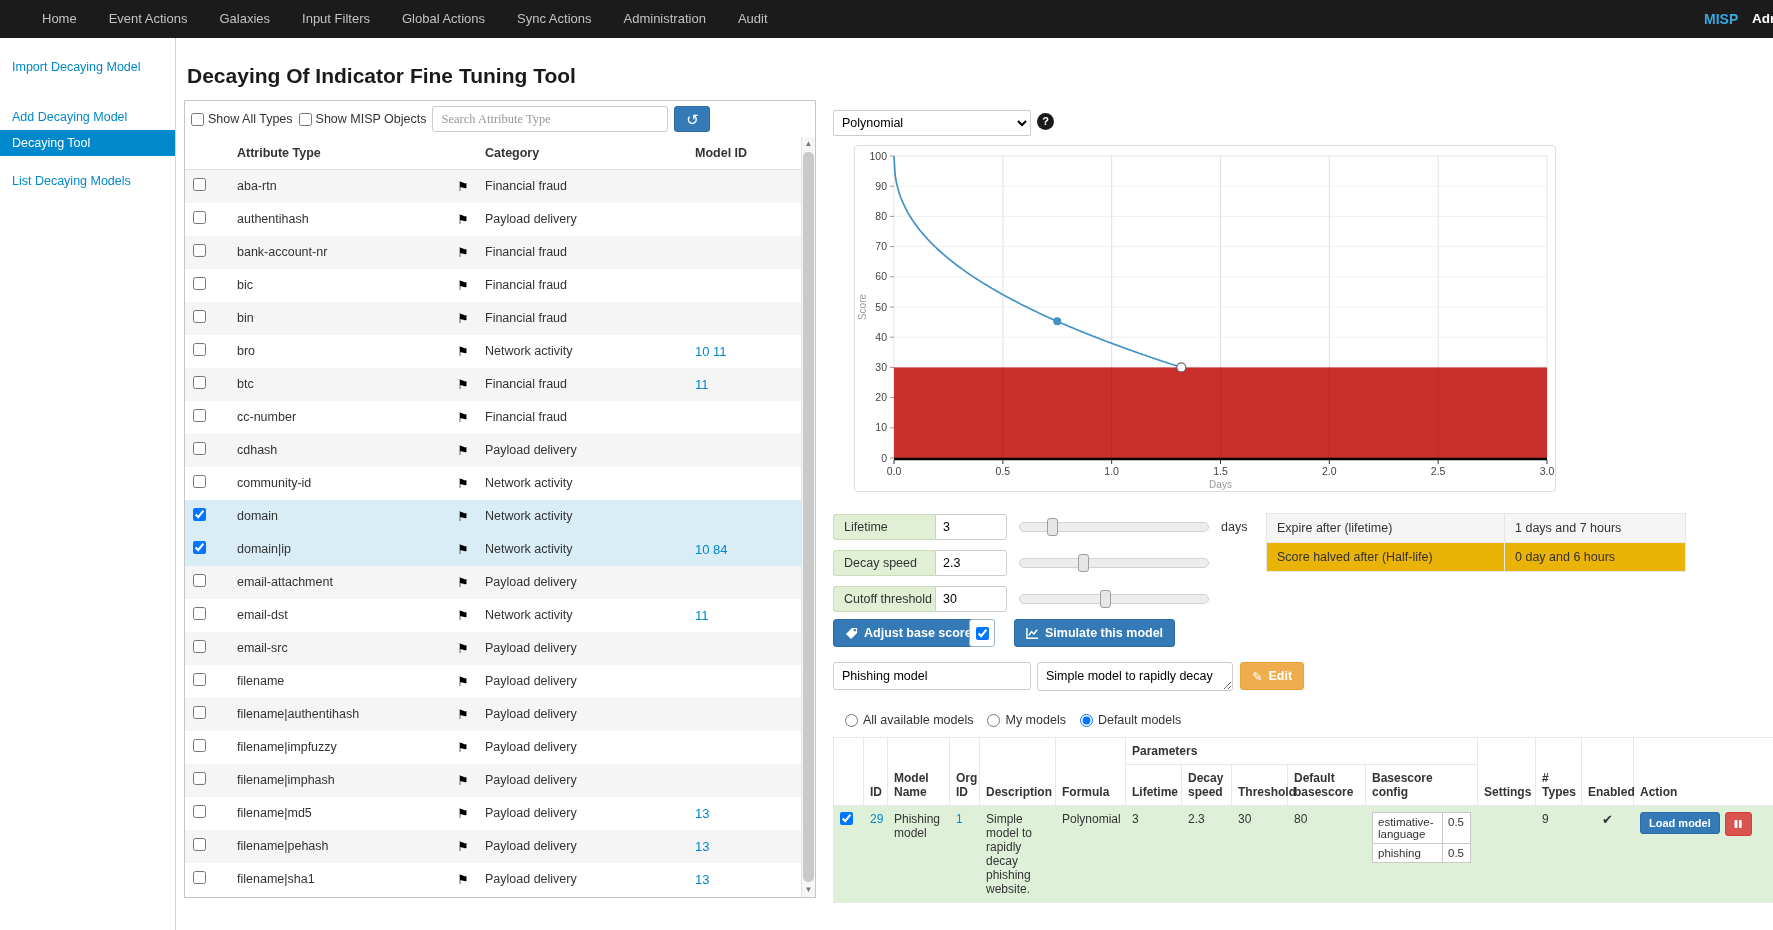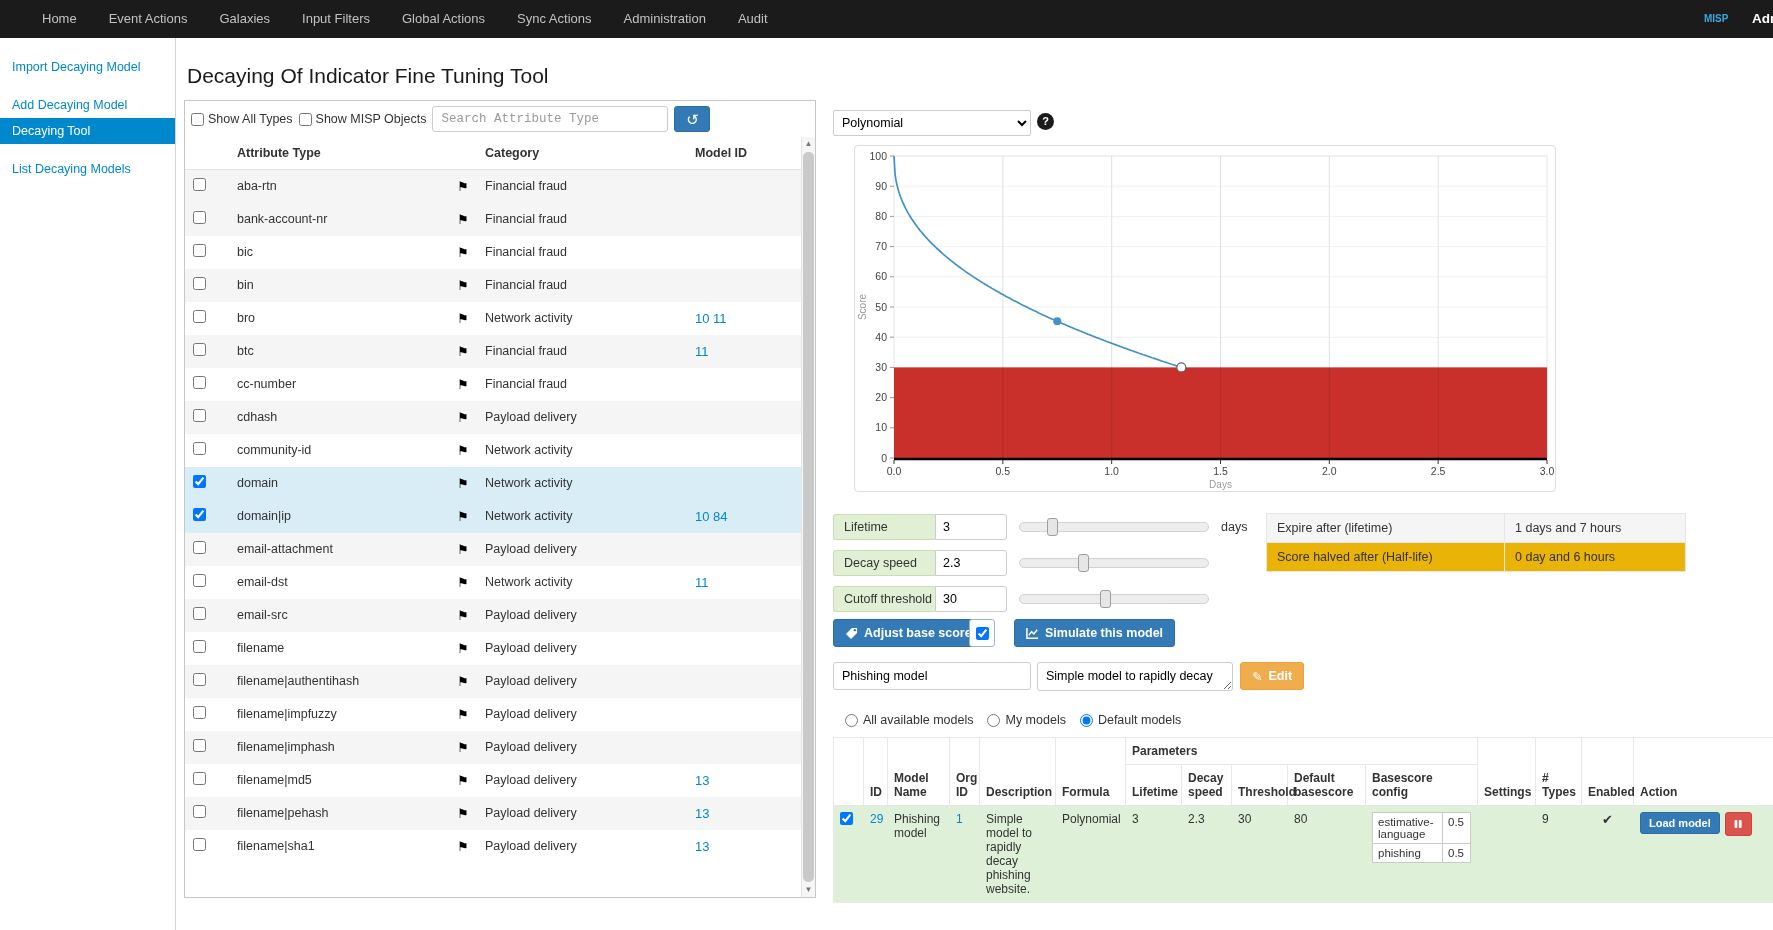--- a/index.html
+++ b/index.html
@@ -5,40 +5,40 @@
   *{box-sizing:border-box;margin:0;padding:0}
   html,body{width:1773px;height:930px;overflow:hidden;background:#fff;
     font-family:"Liberation Sans","DejaVu Sans",sans-serif;color:#333;position:relative}
   a{color:#0088cc;text-decoration:none;cursor:pointer}
   svg text{font-family:"Liberation Sans","DejaVu Sans",sans-serif}
 
   
   #topnav{position:absolute;left:0;top:0;width:1773px;height:38px;background:#1b1b1b;z-index:20}
   #nav-items{list-style:none;display:flex;margin-left:26px}
   .nav-item{color:#c2c2c2;font-size:13px;padding:0 16px;line-height:38px;cursor:pointer;white-space:nowrap}
-  .nav-brand{position:absolute;left:1704px;top:0;line-height:38px;color:#37a8e0;font-weight:bold;font-size:10px}
+  .nav-brand{position:absolute;left:1704px;top:0;line-height:38px;color:#37a8e0;font-weight:bold;font-size:14px}
   .nav-user{position:absolute;left:1752px;top:0;line-height:38px;color:#fff;font-weight:bold;font-size:13.5px;white-space:nowrap}
 
   
   #sidebar{position:absolute;left:0;top:38px;width:176px;height:892px;border-right:1px solid #d4d4d4;padding-top:16px;background:#fff}
   #sidebar-list{list-style:none}
   .side-item{font-size:12.5px;color:#0088cc;padding:6px 12px;cursor:pointer}
-  .side-item:first-child{margin-bottom:12px}
+  .side-item:first-child{margin-bottom:24px}
   .side-item:last-child{margin-top:12px}
   .side-item.active{background:#0088cc;color:#fff}
 
   
-  #page-title{position:absolute;left:187px;top:64px;font-size:21px;font-weight:normal;color:#1a1a1a}
+  #page-title{position:absolute;left:187px;top:64px;font-size:21px;font-weight:bold;color:#1a1a1a}
 
   
   #attr-panel{position:absolute;left:184px;top:100px;width:632px;height:798px;border:1px solid #c6c6c6;background:#fff;overflow:hidden}
   #filter-bar{height:36px;display:flex;align-items:center;padding:0 6px;gap:6px}
   .cb-label{display:flex;align-items:center;gap:4px;font-size:12.5px;color:#333;cursor:pointer;white-space:nowrap}
   .cb-label input{cursor:pointer}
-  #attr-search{width:236px;height:26px;border:1px solid #ccc;border-radius:3px;padding:0 8px;font-size:12.5px;color:#333;font-family:Liberation Mono, monospace}
+  #attr-search{width:236px;height:26px;border:1px solid #ccc;border-radius:3px;padding:0 8px;font-size:12.5px;color:#333;font-family:Liberation Serif, serif}
   #attr-search::placeholder{color:#999}
   #refresh-btn{width:36px;height:26px;background:#337ab7;border:1px solid #2e6da4;border-radius:3px;color:#fff;font-size:15px;cursor:pointer;line-height:1}
   #attr-table{width:617px;border-collapse:collapse;table-layout:fixed}
   #attr-table th{font-size:12.5px;font-weight:bold;text-align:left;padding:9px 8px;background:#fff;border-bottom:1px solid #e2e2e2}
   #attr-table td{font-size:12.5px;padding:0 8px;height:33px;overflow:hidden;white-space:nowrap}
   #attr-table tr{cursor:pointer}
   #attr-table tr.odd td{background:#f5f5f5}
   #attr-table tr.sel td{background:#d9edf7}
   .type-inner{display:flex;justify-content:space-between;align-items:center}
   .flag{color:#000;font-size:13px}
@@ -163,20 +163,31 @@
     <tbody id="attr-body">
         <tr class="odd">
           <td><input type="checkbox" style=""></td>
           <td>
             <div class="type-inner">
               <span>aba-rtn</span>
               <span class="flag">⚑</span>
             </div>
           </td>
           <td>Financial fraud</td>
+          <td></td>
+        </tr>
+        <tr class="even">
+          <td><input type="checkbox" style=""></td>
+          <td>
+            <div class="type-inner">
+              <span>authentihash</span>
+              <span class="flag">⚑</span>
+            </div>
+          </td>
+          <td>Payload delivery</td>
           <td></td>
         </tr>
         <tr class="odd">
           <td><input type="checkbox" style=""></td>
           <td>
             <div class="type-inner">
               <span>bank-account-nr</span>
               <span class="flag">⚑</span>
             </div>
           </td>

